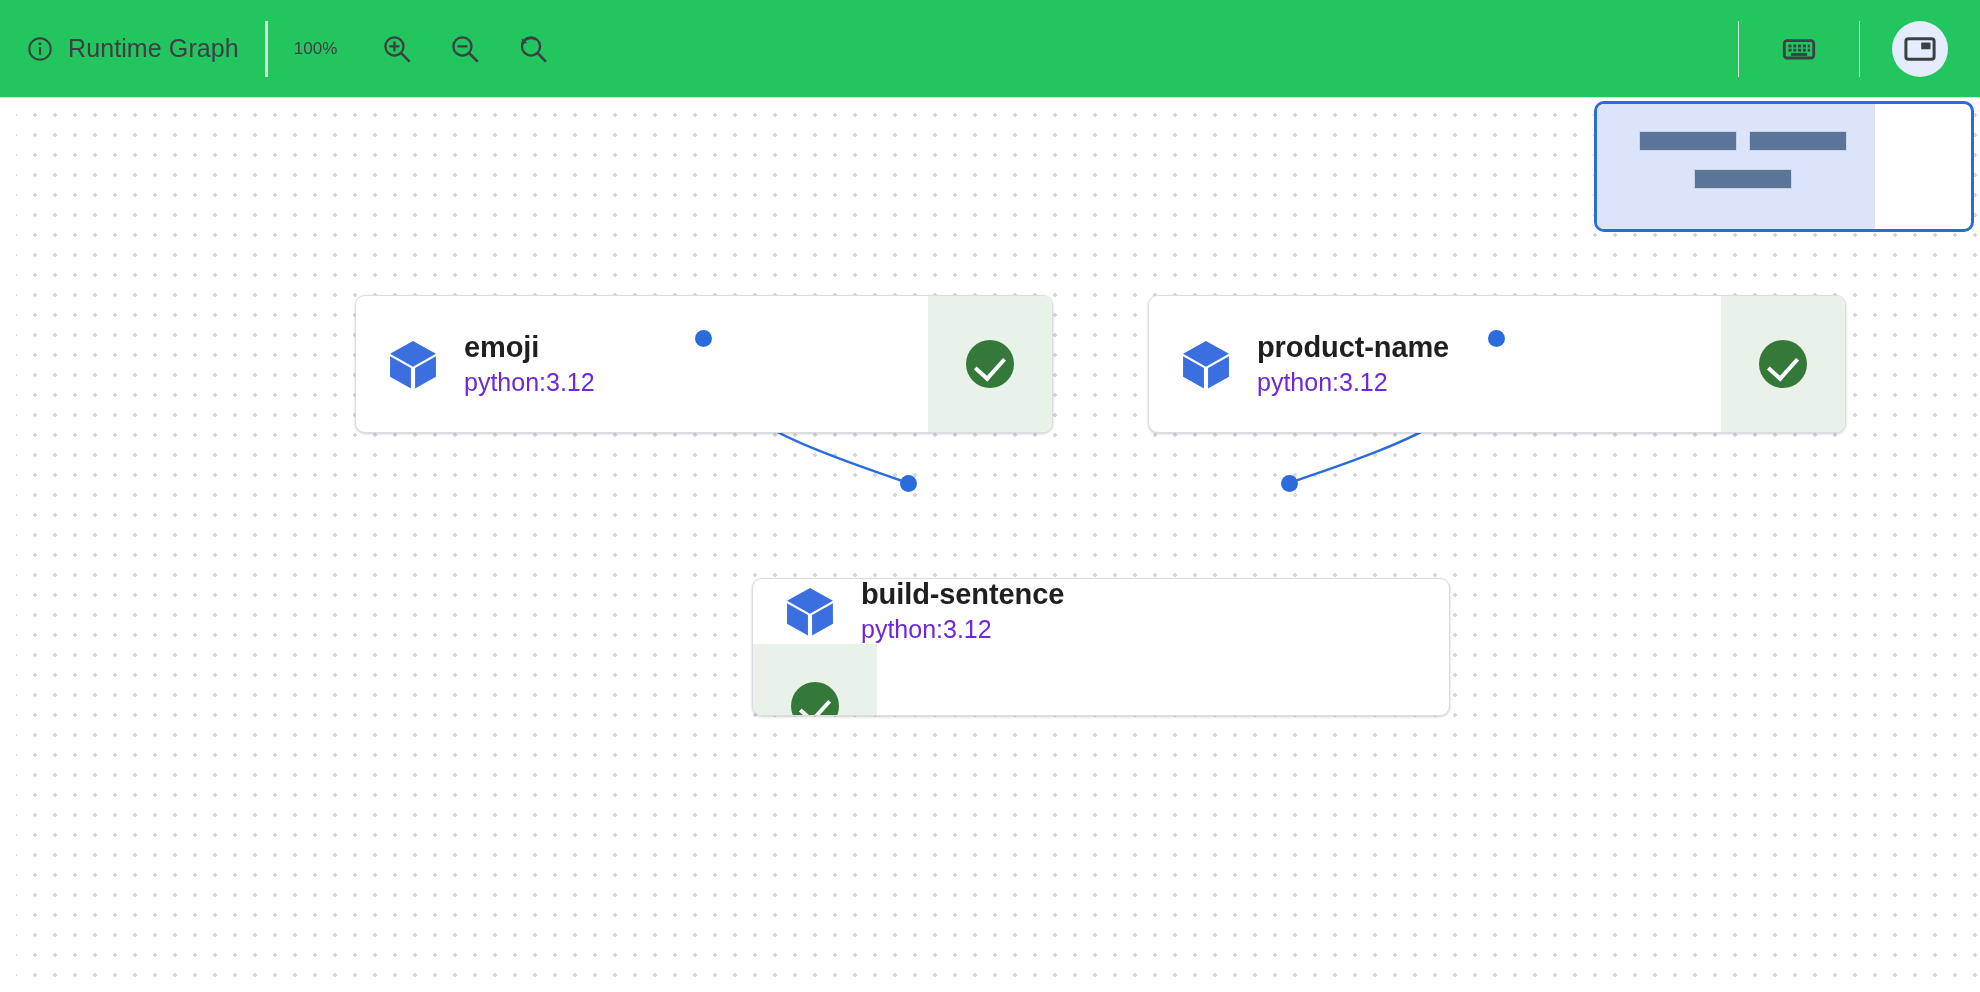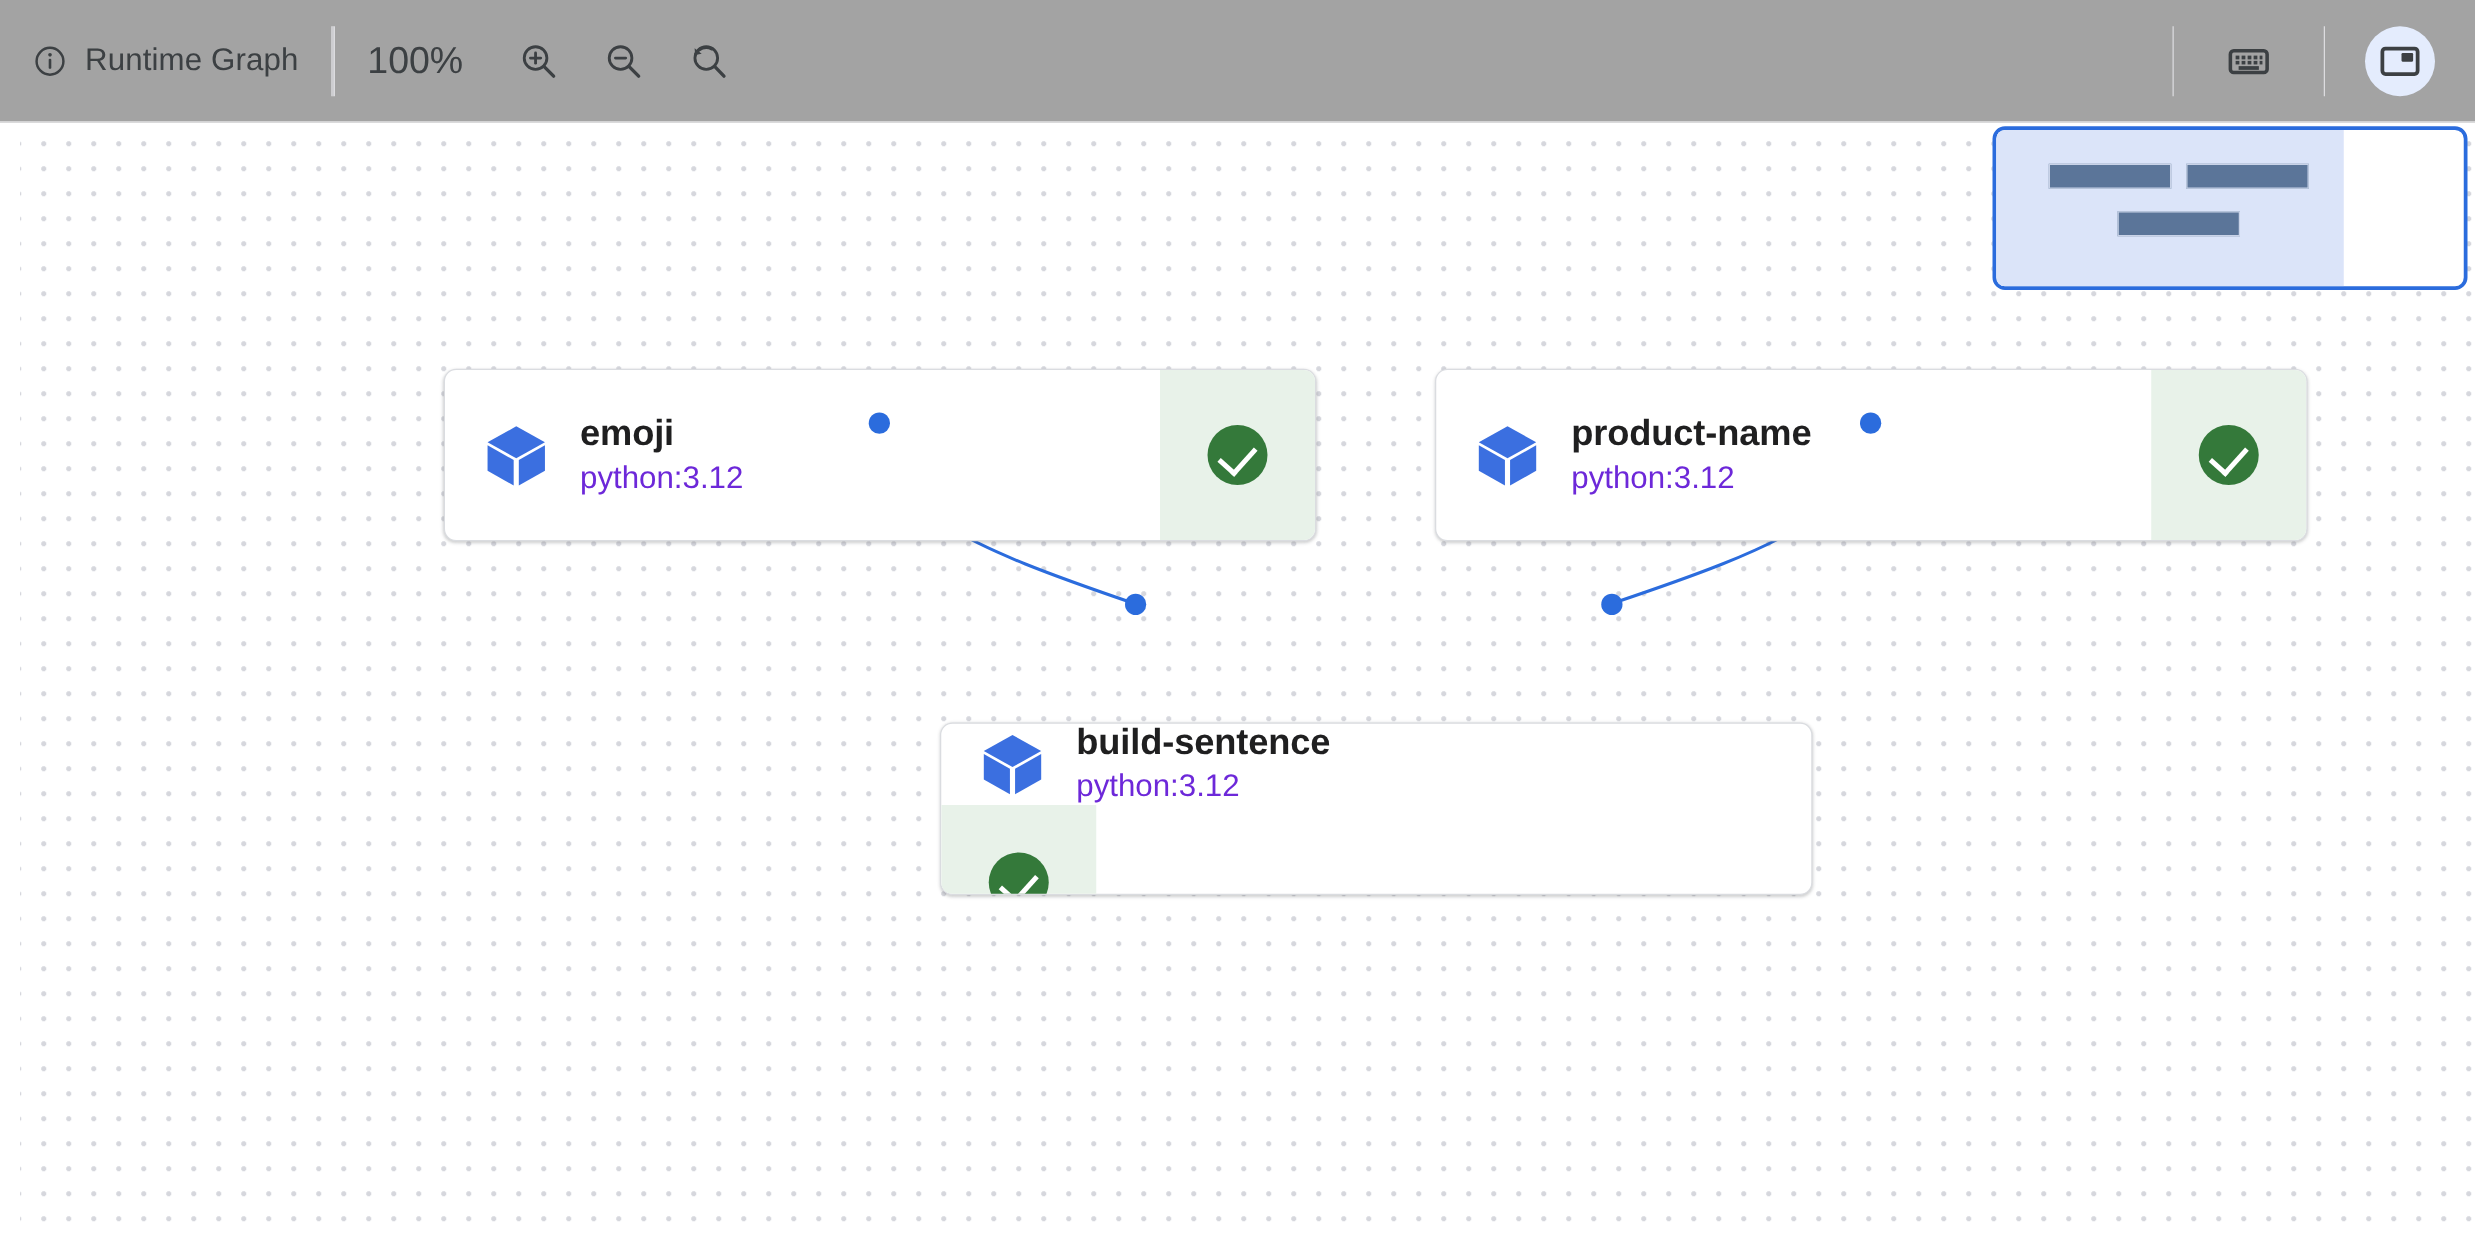--- a/index.html
+++ b/index.html
@@ -11,21 +11,21 @@
     background: #ffffff;
     font-family: "Liberation Sans", sans-serif;
   }
 
   
   #toolbar {
     position: absolute;
     left: 0; top: 0;
     width: 1980px;
     height: 98px;
-    background: #a3a3a3;
+    background: #22c55e;
     border-bottom: 1px solid #e3e3e5;
     display: flex;
     align-items: center;
     z-index: 40;
   }
 
   .tb-group {
     display: flex;
     align-items: center;
     height: 100%;
@@ -103,21 +103,21 @@
   .switch .knob::after {
     content: "";
     position: absolute;
     left: 9px; top: 15px;
     width: 16px; height: 3px;
     border-radius: 2px;
     background: #e9e9e9;
   }
 
   .zoom-level {
-    font-size: 30px;
+    font-size: 17px;
     color: #3c4043;
     padding: 0 26px;
   }
 
   .icon-btn {
     width: 56px; height: 56px;
     margin: 0 6px;
     border-radius: 50%;
     display: flex;
     align-items: center;

